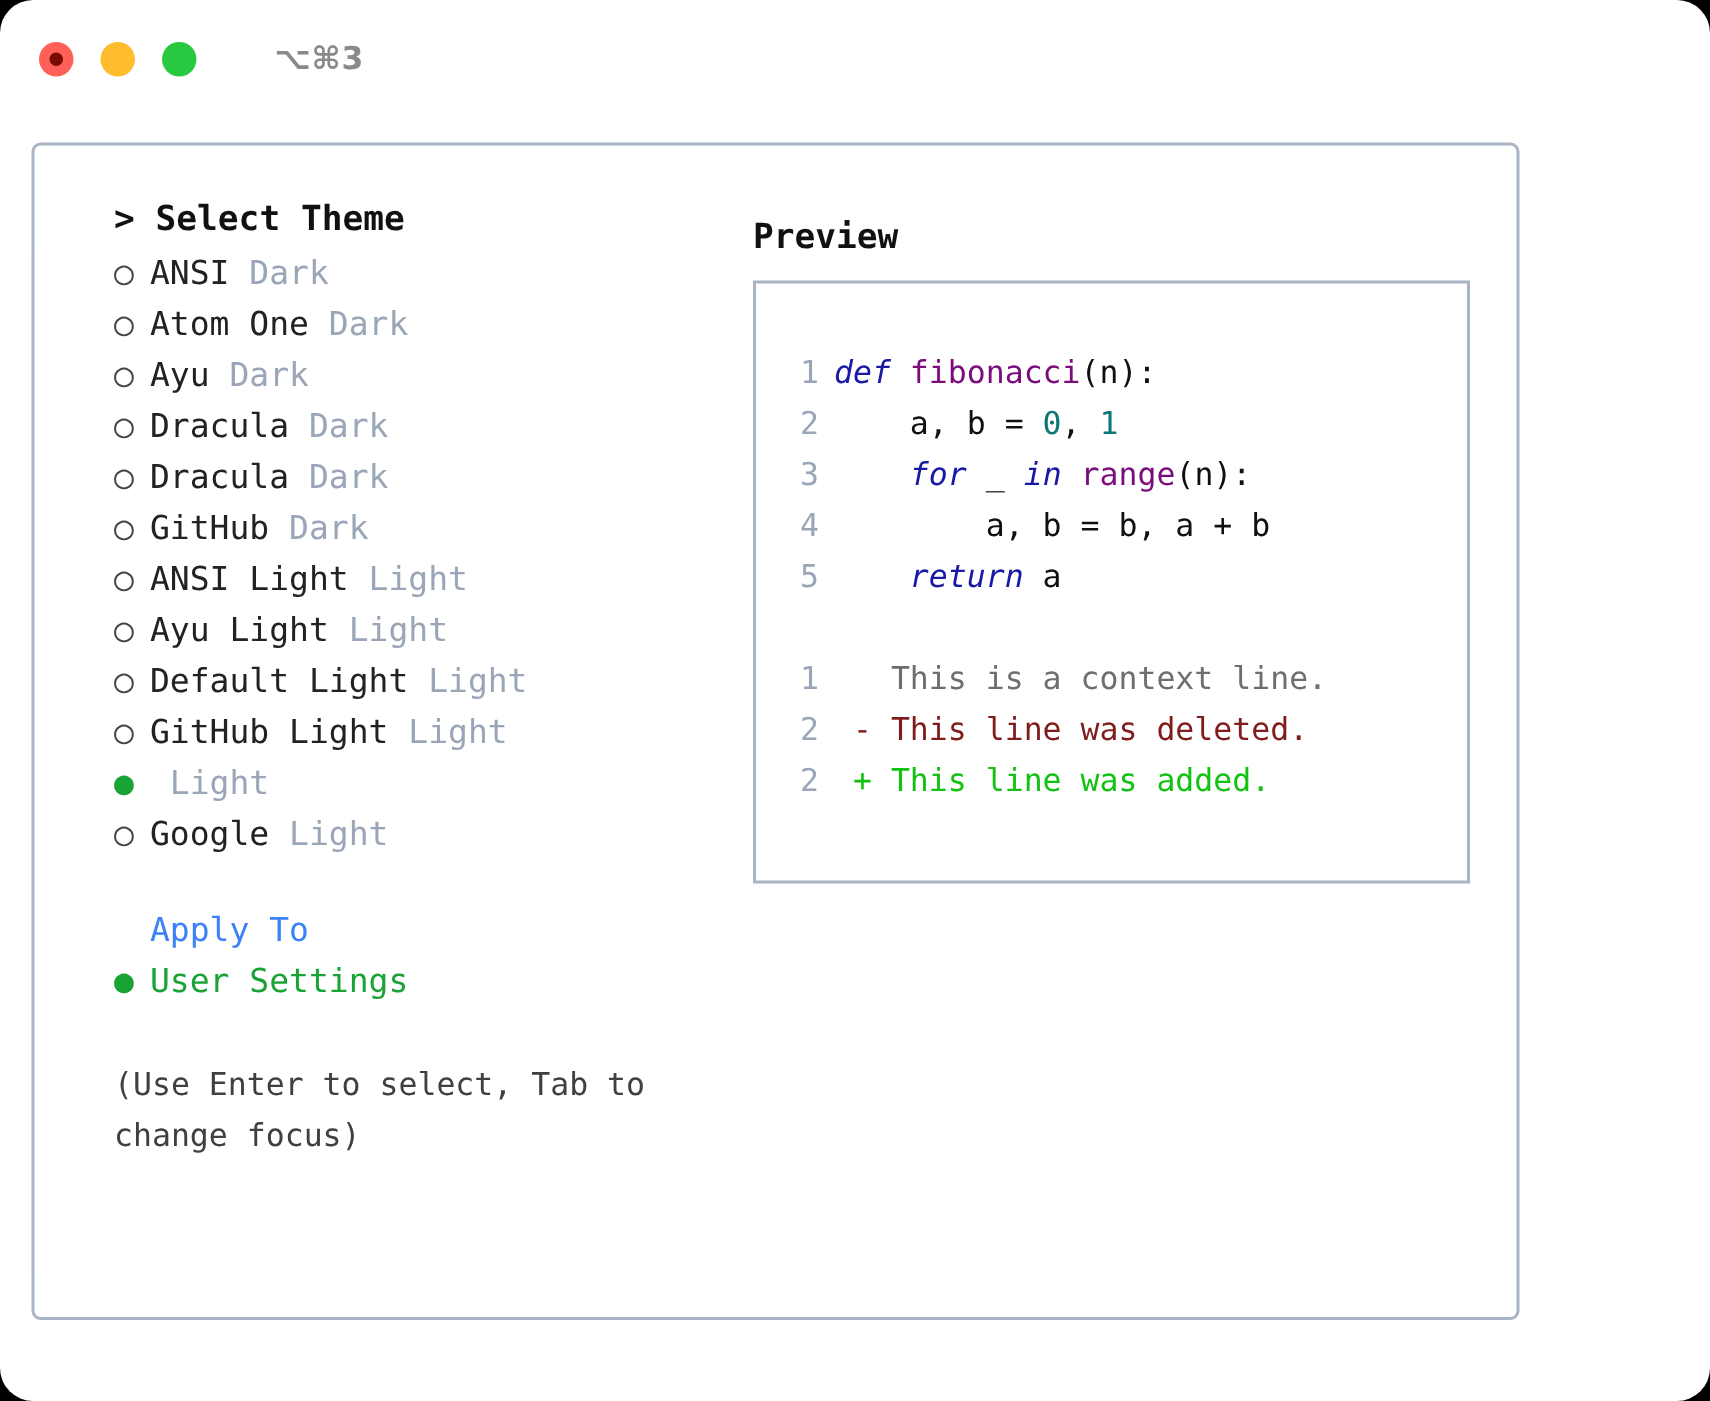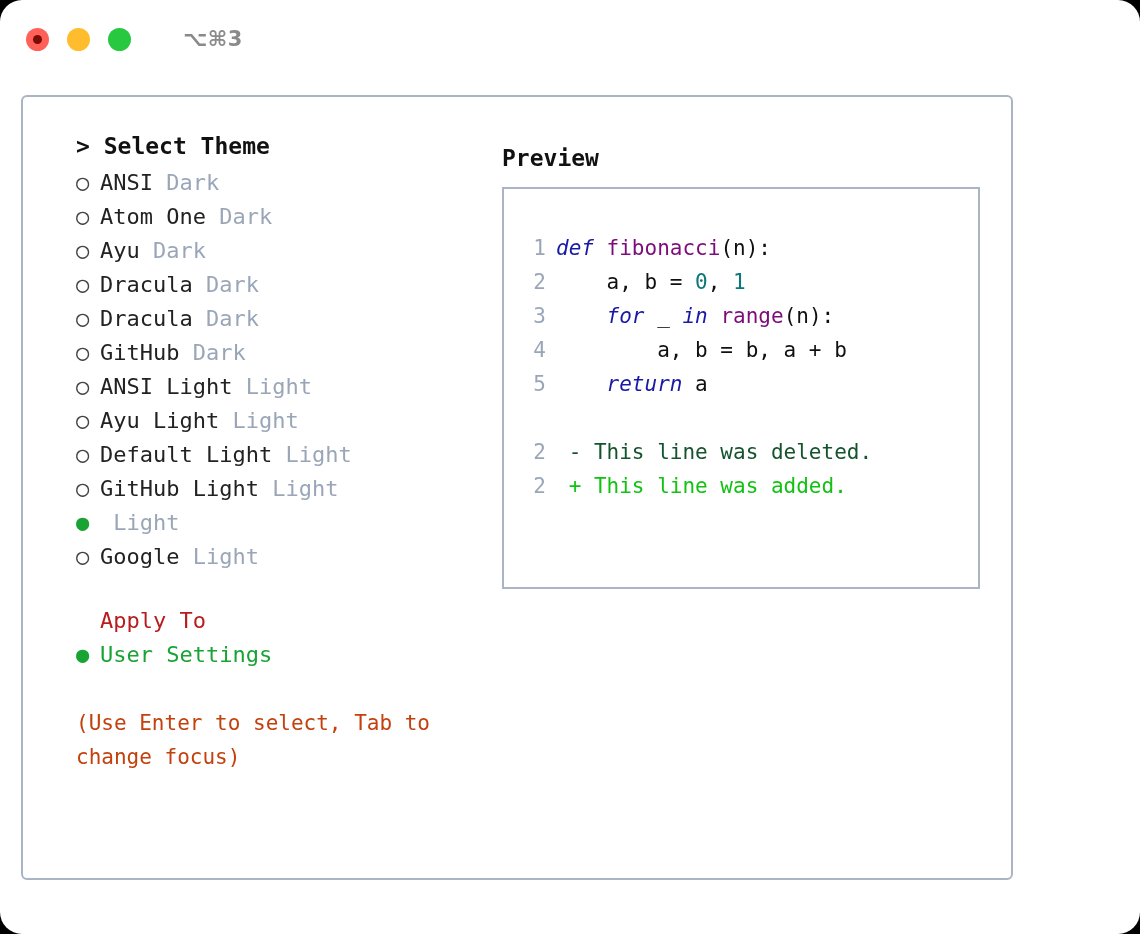--- a/index.html
+++ b/index.html
@@ -124,27 +124,27 @@
   .theme-name { color: #222222; }
   .theme-row.selected .theme-name { color: #1aa335; }
   .theme-kind {
     color: #9aa6b8;
     margin-left: 0;
   }
 
   .section-head {
     margin-top: 30px;
   }
-  .section-head .theme-name { color: #b91c1c; text-align: right; }
+  .section-head .theme-name { color: #3b82f6; text-align: right; }
 
   .hint {
     margin-top: 34px;
     font-size: 21px;
     line-height: 34px;
-    color: #c2410c;
+    color: #404040;
     max-width: 410px;
     white-space: pre-wrap;
     word-break: break-word;
   }
 
   
   .preview-box {
     margin-top: 16px;
     border: 2px solid #a9b4c4;
     width: 478px;
@@ -164,21 +164,21 @@
     color: #9aa6b8;
     margin-right: 10px;
   }
   .tok-kw   { color: #1919a6; font-style: italic; }
   .tok-fn   { color: #7b0c7b; }
   .tok-num  { color: #0d7676; }
   .tok-plain{ color: #101010; }
 
   .diff-block { margin-top: 34px; }
   .diff-ctx  { color: #6e6e6e; }
-  .diff-del  { color: #14532d; }
+  .diff-del  { color: #7f1d1d; }
   .diff-add  { color: #12c212; }
 </style>
 </head>
 <body>
 
 <div class="window">
 
   <div class="titlebar">
     <div class="lights">
       <span class="light red">
@@ -217,19 +217,19 @@
           </ul>
 
         <div class="hint">(Use Enter to select, Tab to change focus)</div>
       </div>
 
       <div class="right-col">
         <div class="panel-title">Preview</div>
 
         <div class="preview-box">
           <div class="code" id="code-block"><div><span class="ln">1</span><span class="tok-kw">def </span><span class="tok-fn">fibonacci</span><span class="tok-plain">(n):</span></div><div><span class="ln">2</span><span class="tok-plain">    a, b = </span><span class="tok-num">0</span><span class="tok-plain">, </span><span class="tok-num">1</span></div><div><span class="ln">3</span><span class="tok-plain">    </span><span class="tok-kw">for</span><span class="tok-plain"> _ </span><span class="tok-kw">in</span><span class="tok-plain"> </span><span class="tok-fn">range</span><span class="tok-plain">(n):</span></div><div><span class="ln">4</span><span class="tok-plain">        a, b = b, a + b</span></div><div><span class="ln">5</span><span class="tok-plain">    </span><span class="tok-kw">return</span><span class="tok-plain"> a</span></div></div>
-          <div class="code diff-block" id="diff-block"><div><span class="ln">2</span><span class="diff-del"> - This line was deleted.</span></div><div><span class="ln">2</span><span class="diff-add"> + This line was added.</span></div></div>
+          <div class="code diff-block" id="diff-block"><div><span class="ln">1</span><span class="diff-ctx">   This is a context line.</span></div><div><span class="ln">2</span><span class="diff-del"> - This line was deleted.</span></div><div><span class="ln">2</span><span class="diff-add"> + This line was added.</span></div></div>
         </div>
       </div>
 
     </div>
   </div>
 </div>
 
 </body></html>

